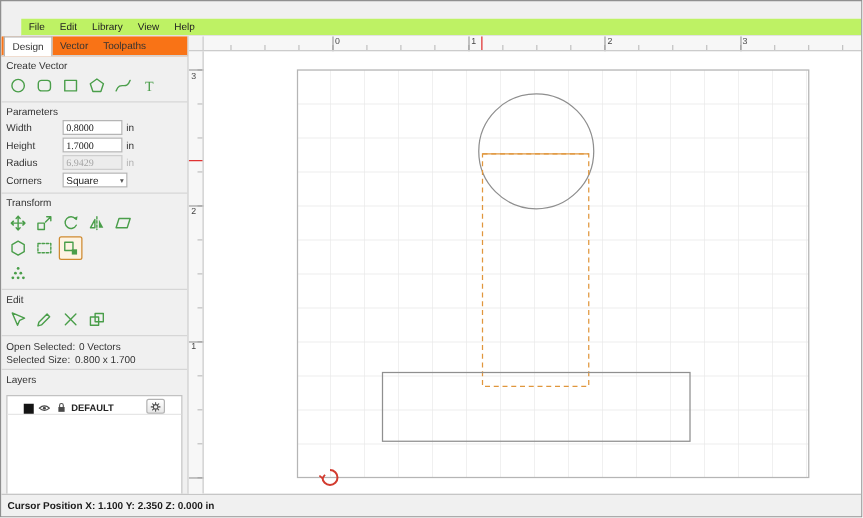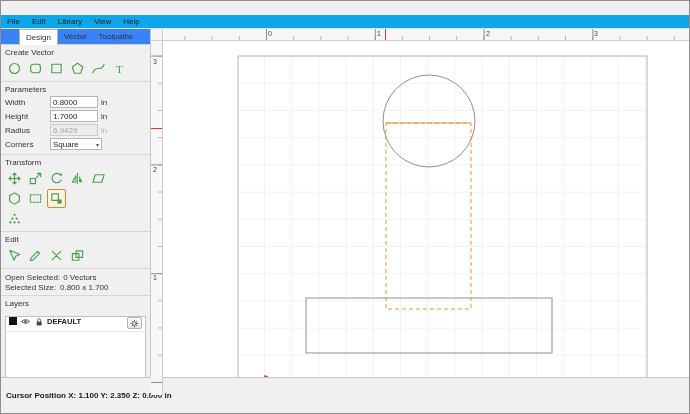--- a/index.html
+++ b/index.html
@@ -8,53 +8,53 @@
   .window{position:relative;width:690px;height:414px;background:#f0f0f0;border:1px solid #8f8f8f;overflow:hidden}
 
   
   .titlebar{position:absolute;top:0;left:0;right:0;height:14px;background:#f0f0f0;display:flex;align-items:center;font-size:7.5px;color:#222}
   .app-icon{width:8px;height:8px;margin:0 3px 0 4px;background:linear-gradient(135deg,#3f7fbf,#9cc7ea);border-radius:1px;flex:0 0 auto}
   .title-text{flex:1;white-space:nowrap;overflow:hidden}
   .win-controls{display:flex;height:100%}
   .win-btn{width:19px;height:14px;display:flex;align-items:center;justify-content:center;font-size:8px;color:#333}
 
   
-  .menubar{position:absolute;top:14px;left:0;right:0;height:14px;background:#0ea5e9;display:flex;align-items:center;font-size:8px;color:#222;border-bottom:1px solid #e2e2e2}
+  .menubar{position:absolute;top:14px;left:16px;right:0;height:14px;background:#bef264;display:flex;align-items:center;font-size:8px;color:#222;border-bottom:1px solid #e2e2e2}
   .menu-item{padding:0 6px;height:100%;display:flex;align-items:center}
 
   
   .sidebar{position:absolute;top:28px;left:0;width:150px;bottom:18px;background:#f0f0f0;border-right:1px solid #c6c6c6;font-size:8px;color:#222;overflow:hidden}
-  .tabs{display:flex;height:16px;align-items:stretch;background:#3b82f6;border-bottom:1px solid #d2d2d2;padding-left:18px}
+  .tabs{display:flex;height:16px;align-items:stretch;background:#f97316;border-bottom:1px solid #d2d2d2;padding-left:2px}
   .tab{padding:0 6px;display:flex;align-items:center;color:#333}
   .tab.active{background:#fff;border:1px solid #b3b3b3;border-bottom:none;margin-bottom:-1px}
   .section{padding:3px 4px 1px}
   .section-title{font-size:8px;color:#333;margin-bottom:2px}
   .sep{border-top:1px solid #d6d6d6;margin:1px 0 0}
   .toolrow{display:flex;gap:2px;flex-wrap:wrap;margin:1px 0}
   .tool{width:19px;height:19px;display:flex;align-items:center;justify-content:center;border:1px solid transparent;border-radius:2px}
   .tool.selected{border:1px solid #cf8a30;background:#fdf3e3}
   svg.gicon *{stroke:#4a9e4a;fill:none;stroke-width:1.2;stroke-linecap:round;stroke-linejoin:round}
   svg.gicon .fillg{fill:#4a9e4a;stroke:none}
   svg.kicon *{stroke:#4a4a4a;fill:none;stroke-width:1.1;stroke-linecap:round;stroke-linejoin:round}
   svg.kicon .fillk{fill:#4a4a4a;stroke:none}
 
   .param-row{display:flex;align-items:center;gap:3px;margin:2px 0}
   .param-label{width:42px;text-align:left;color:#333}
-  input.param-input{width:48px;height:12px;background:#fff;border:1px solid #b5b5b5;font-size:8px;font-family:Liberation Sans, sans-serif;padding:0 2px;color:#222}
+  input.param-input{width:48px;height:12px;background:#fff;border:1px solid #b5b5b5;font-size:8px;font-family:Liberation Serif, serif;padding:0 2px;color:#222}
   input.param-input.disabled{background:#ececec;color:#a5a5a5;border-color:#cecece}
   .param-unit{color:#333}
   .param-unit.disabled{color:#b2b2b2}
   .select{width:52px;height:12px;background:#fff;border:1px solid #b5b5b5;display:flex;align-items:center;justify-content:space-between;padding:0 2px;color:#222}
   .select .arrow{font-size:6px;color:#555}
 
   .info-row{display:flex;gap:3px;margin:1px 0;color:#333}
   .info-label{min-width:52px}
 
   .layers-box{margin:2px 4px 0;background:#fff;border:1px solid #c2c2c2;height:84px}
-  .layer-row{display:flex;align-items:flex-start;gap:3px;height:15px;padding:0 3px;border-bottom:1px solid #e6e6e6}
+  .layer-row{display:flex;align-items:flex-end;gap:3px;height:15px;padding:0 13px;border-bottom:1px solid #e6e6e6}
   .swatch{width:8px;height:8px;background:#141414;flex:0 0 auto}
   .layer-name{font-weight:bold;font-size:7.5px;flex:1}
   .gear-btn{width:15px;height:12px;border:1px solid #b2b2b2;border-radius:2px;background:linear-gradient(#ffffff,#e7e7e7);display:flex;align-items:center;justify-content:center}
 
   
   .canvas{position:absolute;top:28px;left:150px;right:0;bottom:18px;background:#fff;overflow:hidden}
   .corner{position:absolute;top:0;left:0;width:12px;height:12px;background:#f3f3f3;border-right:1px solid #ccc;border-bottom:1px solid #ccc;z-index:3}
   .hruler{position:absolute;top:0;left:12px;right:0;height:12px;background:#f7f7f7;border-bottom:1px solid #ccc;z-index:2;
     background-image:linear-gradient(to right,#8c8c8c 1px,transparent 1px),linear-gradient(to right,#b5b5b5 1px,transparent 1px);
     background-size:108.8px 12px,27.2px 4px;
@@ -65,21 +65,21 @@
     background-size:12px 108.8px,4px 27.2px;
     background-repeat:repeat-y,repeat-y;
     background-position:left 14.6px,right 14.6px}
   .hnum{position:absolute;top:1px;font-size:7px;color:#444}
   .vnum{position:absolute;left:2px;font-size:7px;color:#444}
   .hcursor{position:absolute;top:0;bottom:0;width:1px;background:#e03232}
   .vcursor{position:absolute;left:0;right:0;height:1px;background:#e03232}
   #shapes-svg{position:absolute;top:12px;left:12px}
 
   
-  .statusbar{position:absolute;left:0;right:0;bottom:0;height:36px;background:#f0f0f0;border-top:1px solid #c6c6c6;display:flex;align-items:center;padding:0 5px;font-size:8px;font-weight:bold;color:#1a1a1a}
+  .statusbar{position:absolute;left:0;right:0;bottom:0;height:18px;background:#f0f0f0;border-top:1px solid #c6c6c6;display:flex;align-items:center;padding:0 5px;font-size:8px;font-weight:bold;color:#1a1a1a}
 </style>
 </head>
 <body>
 
 <div class="window">
 
 
   <div class="menubar">
     <span class="menu-item">File</span>
     <span class="menu-item">Edit</span>

